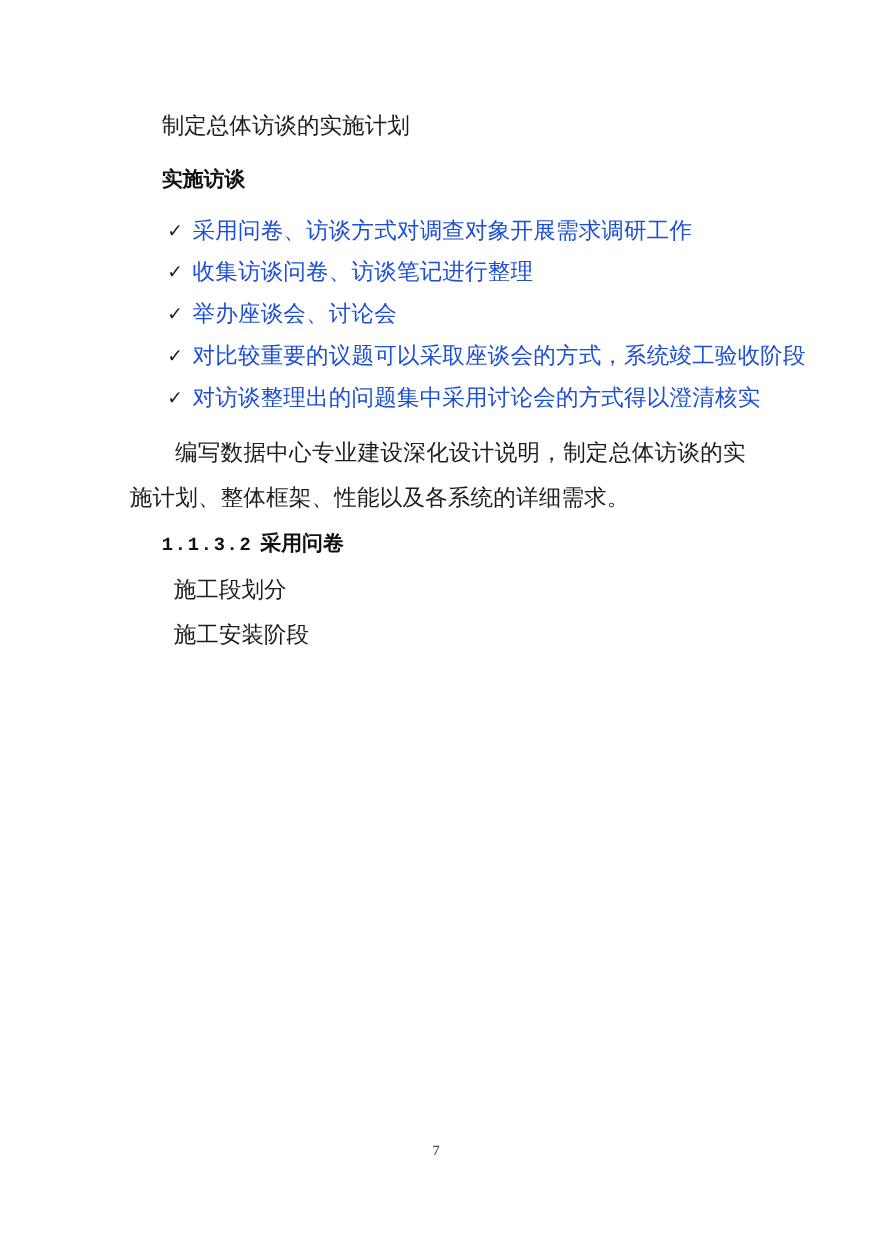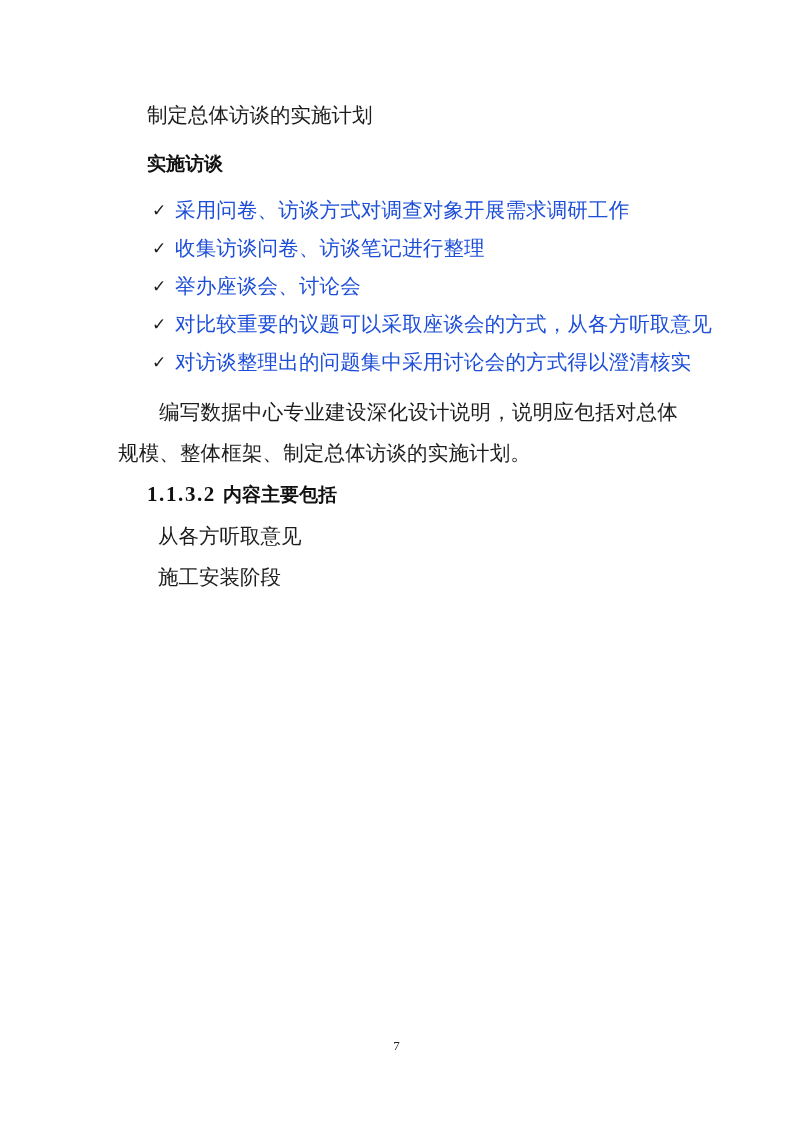--- a/index.html
+++ b/index.html
@@ -58,22 +58,22 @@
   }
 
   
   .heading-num {
     line-height: 41px;
     padding-left: 29px;
     white-space: nowrap;
     color: #111111;
   }
   .heading-num .num {
-    font-family: Liberation Serif, serif;
-    font-size: 21px;
+    font-family: Liberation Mono, monospace;
+    font-size: 17px;
     font-weight: bold;
     letter-spacing: 1.6px;
   }
   .heading-num .txt {
     font-family: "DejaVu Sans", "Liberation Sans", sans-serif;
     font-weight: bold;
     font-size: 19px;
     margin-left: 7px;
   }
 
@@ -143,40 +143,40 @@
       <li class="bullet-item">
         <span class="bullet-mark">✓</span>
         <span class="bullet-text">收集访谈问卷、访谈笔记进行整理</span>
       </li>
       <li class="bullet-item">
         <span class="bullet-mark">✓</span>
         <span class="bullet-text">举办座谈会、讨论会</span>
       </li>
       <li class="bullet-item">
         <span class="bullet-mark">✓</span>
-        <span class="bullet-text">对比较重要的议题可以采取座谈会的方式，从各方听取意见</span>
+        <span class="bullet-text">对比较重要的议题可以采取座谈会的方式，系统竣工验收阶段</span>
       </li>
       <li class="bullet-item">
         <span class="bullet-mark">✓</span>
         <span class="bullet-text">对访谈整理出的问题集中采用讨论会的方式得以澄清核实</span>
       </li>
     </ul>
 
     <div class="gap-md"></div>
 
 
-    <p class="para">编写数据中心专业建设深化设计说明，说明应包括对总体规模、整体框架、制定总体访谈的实施计划。</p>
+    <p class="para">编写数据中心专业建设深化设计说明，制定总体访谈的实施计划、整体框架、性能以及各系统的详细需求。</p>
 
     <div class="heading-num">
-      <span class="num">1.1.3.2</span><span class="txt">内容主要包括</span>
+      <span class="num">1.1.3.2</span><span class="txt">采用问卷</span>
     </div>
 
 
 
-    <div class="sublabel deep">从各方听取意见</div>
+    <div class="sublabel deep">施工段划分</div>
 
 
     <div class="sublabel deep">施工安装阶段</div>
 
   </div>
 
   <div id="page-number">7</div>
 
 </div>
 

